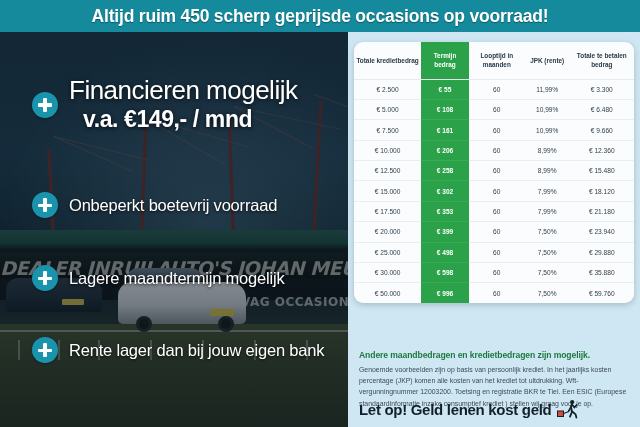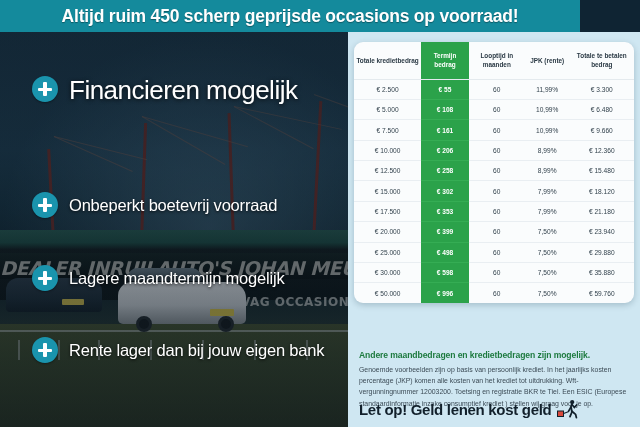--- a/index.html
+++ b/index.html
@@ -5,21 +5,21 @@
   * { box-sizing: border-box; margin: 0; padding: 0; }
   html, body { width: 640px; height: 427px; overflow: hidden; }
   body {
     font-family: "Liberation Sans", sans-serif;
     background: #0f2433;
     position: relative;
   }
 
   
   #banner {
-    position: absolute; left: 0; top: 0; width: 580px; height: 32px;
+    position: absolute; left: 0; top: 0; width: 640px; height: 32px;
     background: #148a9c;
     display: flex; align-items: center; justify-content: center;
   }
   #banner-text {
     color: #ffffff;
     font-size: 17.5px;
     font-weight: bold;
     letter-spacing: -0.2px;
     white-space: nowrap;
     text-shadow: 0 1px 1px rgba(0,0,0,.35);
@@ -132,21 +132,21 @@
   .plus-icon::after  { top: 6px; left: 11.4px; height: 14px; width: 3.2px; }
   .bullet-text {
     color: #ffffff;
     font-size: 16.5px;
     letter-spacing: -0.2px;
     white-space: nowrap;
     text-shadow: 0 1px 3px rgba(0,0,0,.8);
   }
   #headline-block {
     position: absolute; left: 32px; top: 44px;
-    display: flex; align-items: flex-start; gap: 11px;
+    display: flex; align-items: center; gap: 11px;
   }
   #headline-stack { display: flex; flex-direction: column; }
   #headline-1 {
     color: #ffffff; font-size: 26px; letter-spacing: -0.5px;
     white-space: nowrap; text-shadow: 0 1px 4px rgba(0,0,0,.75);
     line-height: 1.12;
   }
   #headline-2 {
     color: #ffffff; font-size: 23px; font-weight: bold; letter-spacing: -0.4px;
     white-space: nowrap; text-shadow: 0 1px 4px rgba(0,0,0,.8);
@@ -257,20 +257,21 @@
 
     <div id="photo-dark"></div>
   </div>
 
   <div id="promo">
 
     <div id="headline-block">
       <span class="plus-icon"></span>
       <span id="headline-stack">
         <span id="headline-1">Financieren mogelijk</span>
+        <span id="headline-2">v.a. €149,- / mnd</span>
       </span>
     </div>
 
     <div class="bullet-row" style="left:32px;top:160px;">
       <span class="plus-icon"></span>
       <span class="bullet-text">Onbeperkt boetevrij voorraad</span>
     </div>
 
     <div class="bullet-row" style="left:32px;top:233px;">
       <span class="plus-icon"></span>

